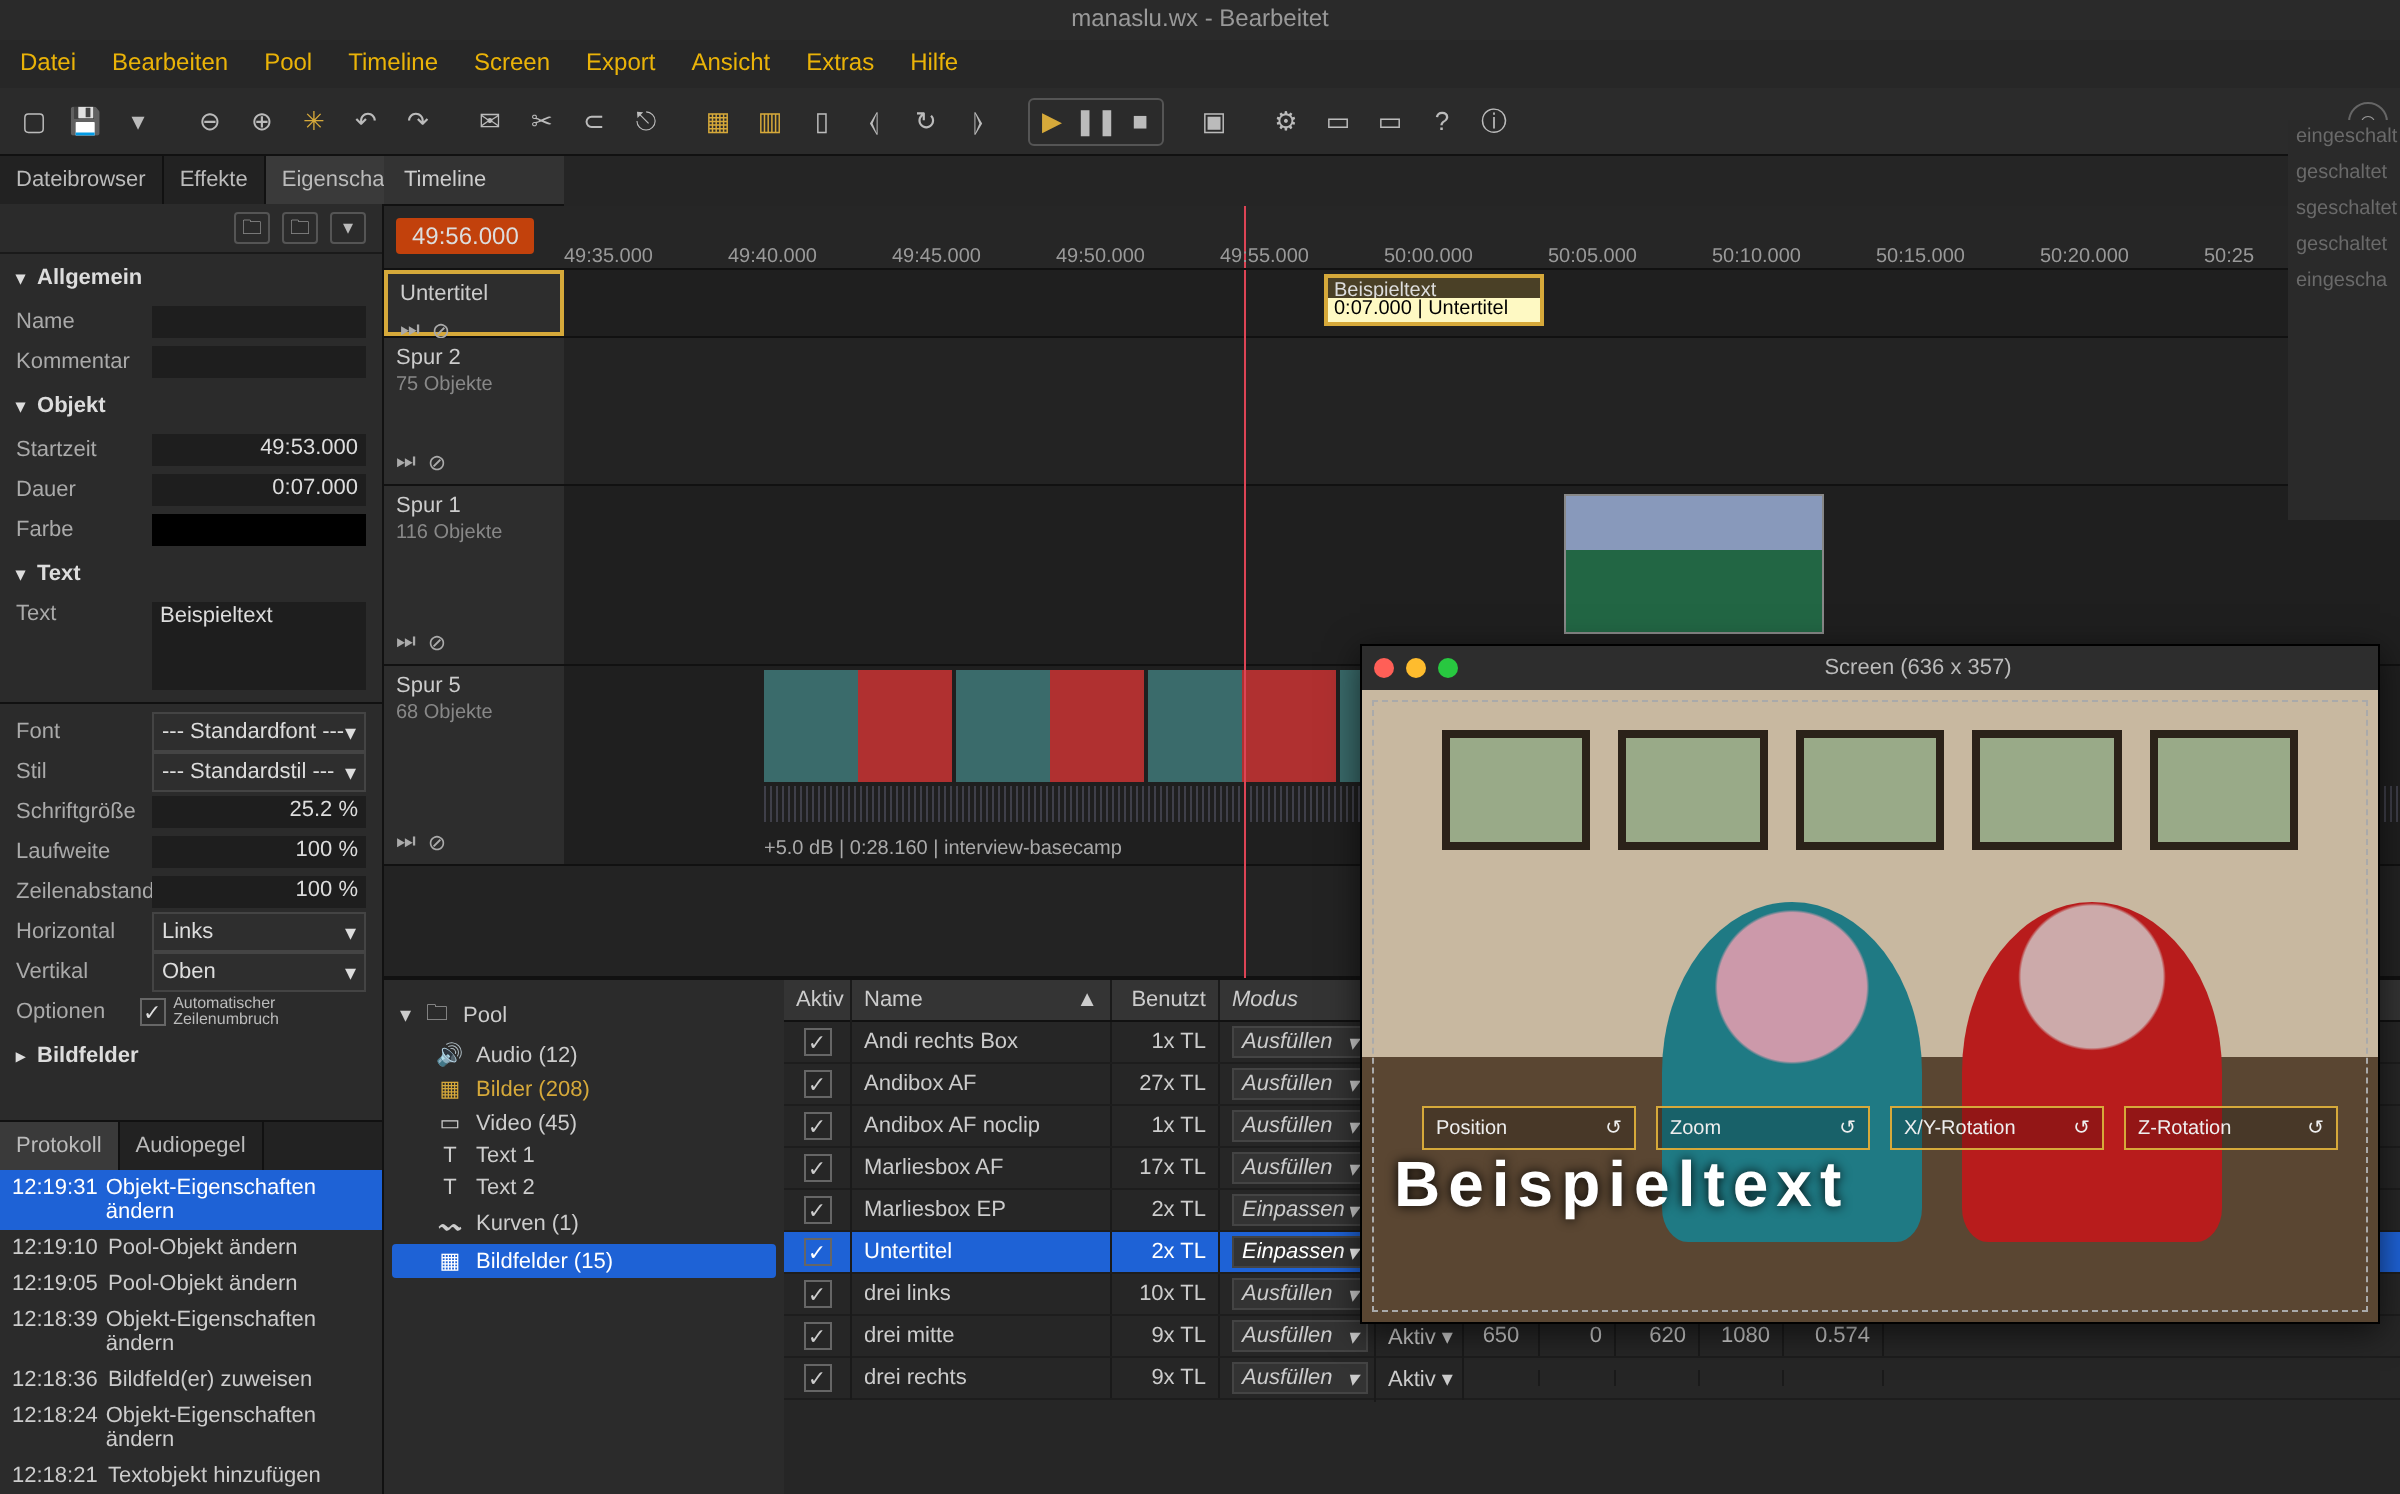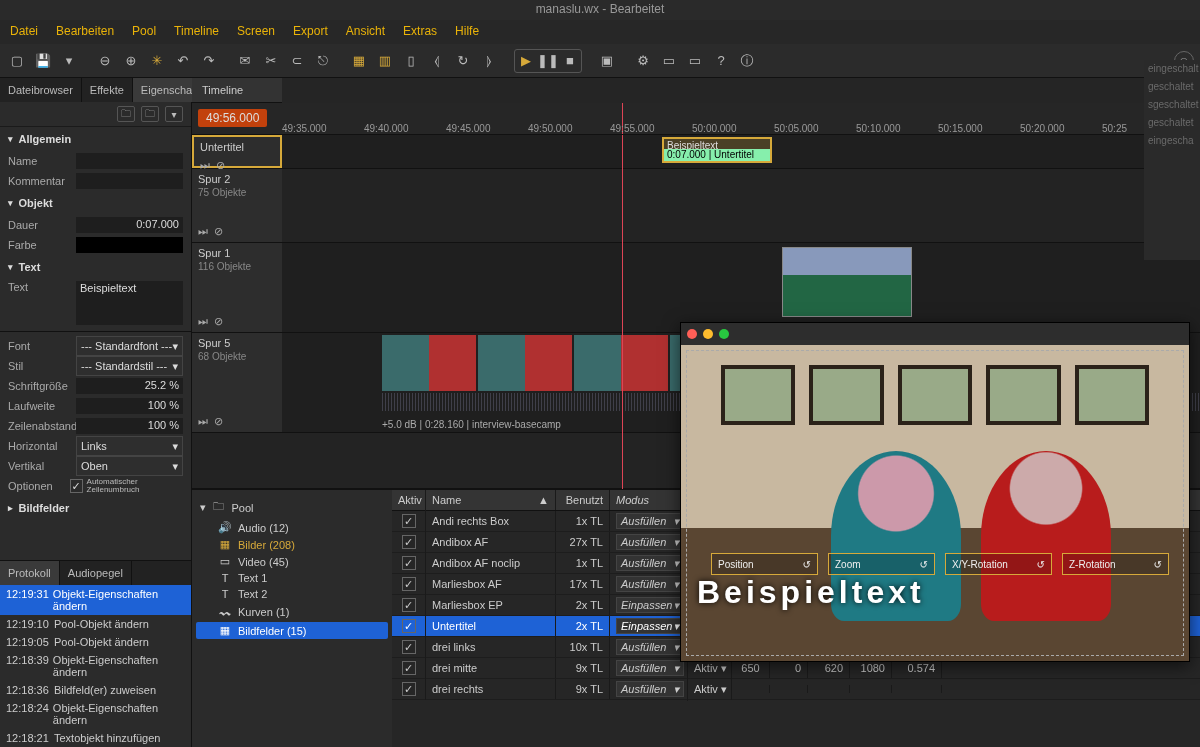--- a/index.html
+++ b/index.html
@@ -43,21 +43,21 @@
 .ruler .tbox { position: absolute; left: 6px; top: 6px; color: #ddd; font-size: 12px; background: #c2410c; padding: 2px 8px; border-radius: 2px; }
 .ruler .tick { position: absolute; bottom: 0; font-size: 10px; color: #999; }
 .ruler .playhead { position: absolute; left: 430px; top: 0; bottom: 0; width: 0; border-left: 1px solid #d45; }
 .tracks { flex: 0 0 auto; }
 .track { display: flex; border-bottom: 1px solid #111; position: relative; }
 .trackhead { width: 90px; background: #2d2d2d; padding: 4px 6px; color: #ccc; display: flex; flex-direction: column; gap: 2px; }
 .trackhead .icons { display: flex; gap: 6px; margin-top: 4px; color: #aaa; font-size: 11px; }
 .trackbody { flex: 1; position: relative; background: #1f1f1f; }
 .trackbody.dark { background: #232323; }
 .clip-sub { position: absolute; left: 380px; top: 2px; height: 26px; width: 110px; background: #4a4026; border: 2px solid #d6a93a; color: #ddd; font-size: 10px; padding: 1px 3px; overflow: hidden; }
-.clip-sub .foot { position: absolute; bottom: 0; left: 0; right: 0; background: #86efac; color: #000; padding: 0 3px; height: 12px; font-size: 10px; }
+.clip-sub .foot { position: absolute; bottom: 0; left: 0; right: 0; background: #fef9c3; color: #000; padding: 0 3px; height: 12px; font-size: 10px; }
 .clip-img { position: absolute; top: 4px; height: 70px; background: linear-gradient(180deg,#6d8db5,#4a6,#355); border: 1px solid #888; }
 .clip-img.mountain { left: 500px; width: 130px; background: linear-gradient(180deg,#89b 40%,#264 40%); }
 .clip-stack { position: absolute; left: 100px; top: 2px; height: 56px; display: flex; gap: 2px; }
 .clip-stack .thumb { width: 94px; height: 56px; background: #6b5b4b; display: flex; }
 .clip-stack .thumb::before { content: ""; width: 50%; background: #3a6b6b; }
 .clip-stack .thumb::after { content: ""; width: 50%; background: #b03030; }
 .wave { position: absolute; left: 100px; right: 0; top: 60px; height: 18px; background: repeating-linear-gradient(90deg,#556 0 1px, transparent 1px 3px); opacity: .6; }
 .audio-label { position: absolute; left: 100px; bottom: 2px; color: #aaa; font-size: 10px; }
 .playhead-full { position: absolute; left: 430px; top: 0; bottom: 0; width: 0; border-left: 1px solid #d45; z-index: 5; pointer-events: none; }
 
@@ -188,20 +188,24 @@
     <div class="proprow">
         <div class="lbl">Kommentar</div>
         <div class="val valleft"></div>
       </div>
 
     <div class="sectionhead">
         <span class="tri">▾</span>
         <span>Objekt</span>
       </div>
     <div class="proprow">
+        <div class="lbl">Startzeit</div>
+        <div class="val">49:53.000</div>
+      </div>
+    <div class="proprow">
         <div class="lbl">Dauer</div>
         <div class="val">0:07.000</div>
       </div>
     <div class="proprow">
         <div class="lbl">Farbe</div>
         <div class="val" style="background:#000;"></div>
       </div>
 
     <div class="sectionhead">
         <span class="tri">▾</span>
@@ -600,20 +604,21 @@
       </div>
     </div>
   </div>
 </div>
 
 <div class="screenwin">
   <div class="titlebar">
     <div class="dot r"></div>
     <div class="dot y"></div>
     <div class="dot g"></div>
+    <div class="tl">Screen (636 x 357)</div>
   </div>
   <div class="video">
     <div class="frames">
         <div class="fr"></div>
         <div class="fr"></div>
         <div class="fr"></div>
         <div class="fr"></div>
         <div class="fr"></div>
       </div>
     <div class="person p1"></div>

